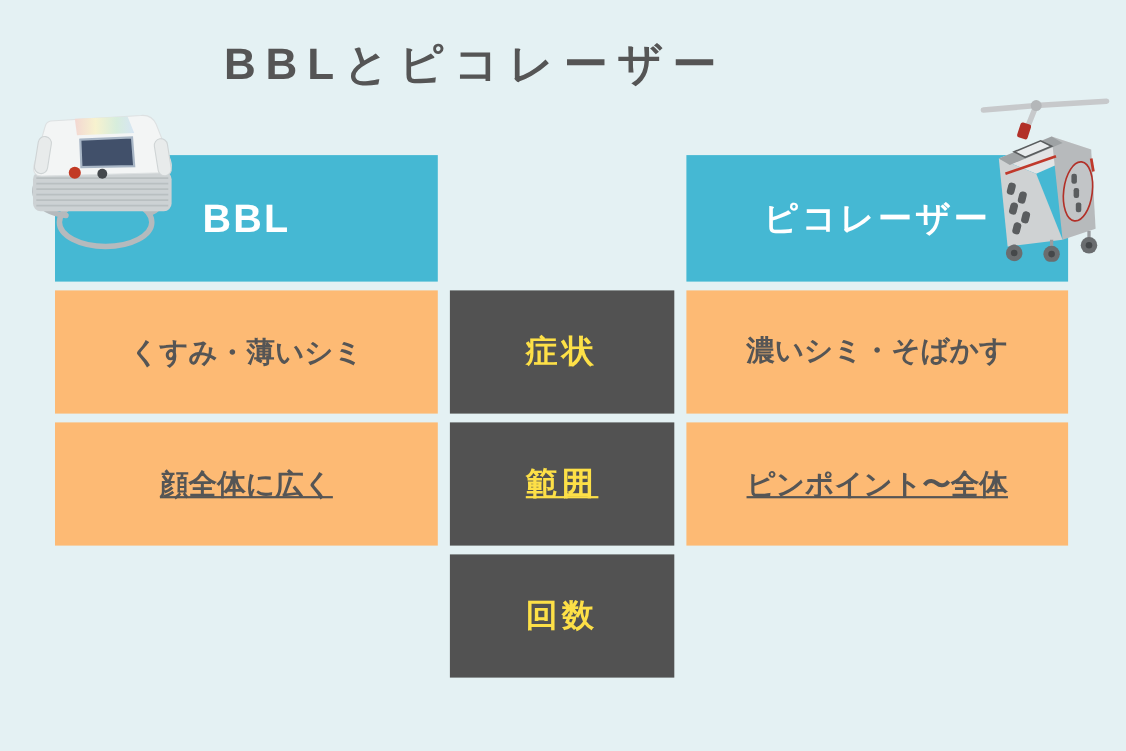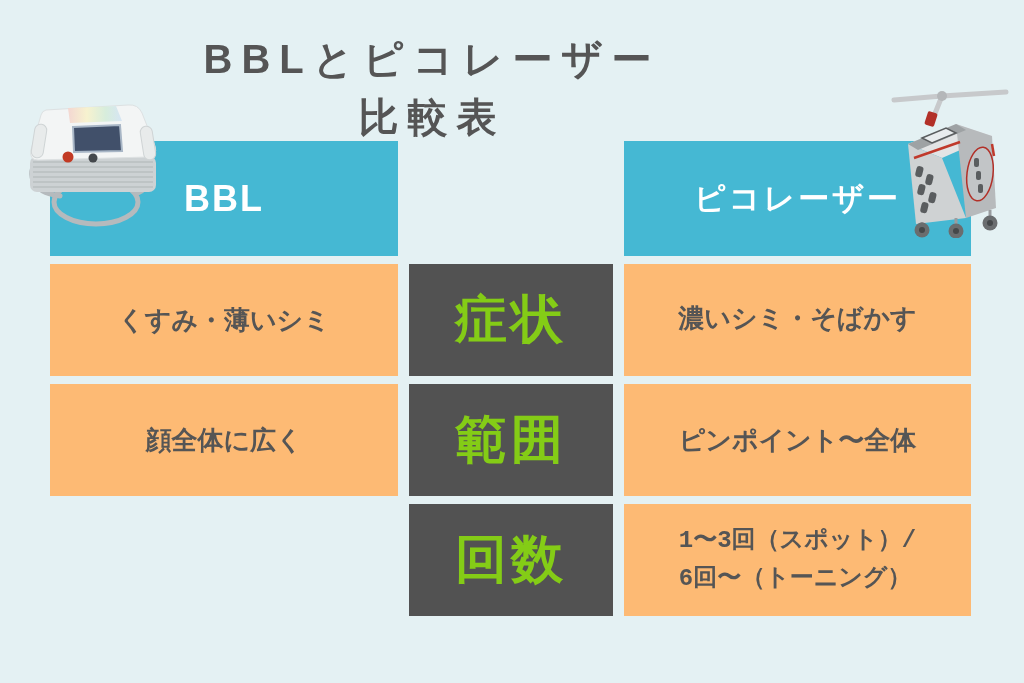--- a/index.html
+++ b/index.html
@@ -29,38 +29,37 @@
   .hdr{
     background:#45b8d3;color:#ffffff;font-weight:bold;
   }
   .hdr-bbl{font-size:36px;letter-spacing:2px;}
   .hdr-pico{font-size:31px;letter-spacing:3px;}
   .body-cell{
     background:#fdba74;color:#555555;font-weight:bold;
     font-size:26px;line-height:1.62;
   }
   .label-cell{
-    background:#525252;color:#84cc16;font-weight:bold;
-    font-size:52px;letter-spacing:4px;
+    background:#525252;color:#fde047;font-weight:bold;
+    font-size:29px;letter-spacing:4px;
   }
   .ln{display:block;}
   .lines-left{text-align:left;font-family:Liberation Mono, monospace;}
   .small-text{font-size:24px;line-height:1.6;}
   .c1{grid-column:1;} .c2{grid-column:2;} .c3{grid-column:3;}
-  .r1{grid-row:1;} .r2{grid-row:2;} .r3{grid-row:3;} .r4{grid-row:4;}
+  .r1{grid-row:1;} .r2{grid-row:2;} .r3{grid-row:3;text-decoration:underline;} .r4{grid-row:4;}
   .machine{position:absolute;}
   #machine-bbl{left:16px;top:94px;width:155px;height:136px;}
   #machine-pico{left:884px;top:86px;width:132px;height:152px;}
 </style>
 </head>
 <body>
 
 <div class="title">
   <span class="tline">BBLとピコレーザー</span>
-  <span class="tline">比較表</span>
 </div>
 
 <div class="table">
 
   <div class="cell hdr hdr-bbl c1 r1">BBL</div>
   <div class="cell hdr hdr-pico c3 r1">ピコレーザー</div>
 
   <div class="cell body-cell c1 r2">
     <div>
       <span class="ln">くすみ・薄いシミ</span>
@@ -79,26 +78,20 @@
     </div>
   </div>
   <div class="cell label-cell c2 r3">範囲</div>
   <div class="cell body-cell c3 r3">
     <div>
       <span class="ln">ピンポイント〜全体</span>
     </div>
   </div>
 
   <div class="cell label-cell c2 r4">回数</div>
-  <div class="cell body-cell small-text c3 r4">
-    <div class="lines-left">
-      <span class="ln">1〜3回（スポット）/</span>
-      <span class="ln">6回〜（トーニング）</span>
-    </div>
-  </div>
 
 </div>
 
 <svg id="machine-bbl" class="machine" viewBox="0 0 155 136" aria-hidden="true">
   <defs>
     <linearGradient id="bblLabel" x1="0" y1="0" x2="1" y2="0">
       <stop offset="0" stop-color="#f3d7d2"></stop>
       <stop offset="0.35" stop-color="#f7f2cf"></stop>
       <stop offset="0.7" stop-color="#d7eddc"></stop>
       <stop offset="1" stop-color="#d6e5f4"></stop>

